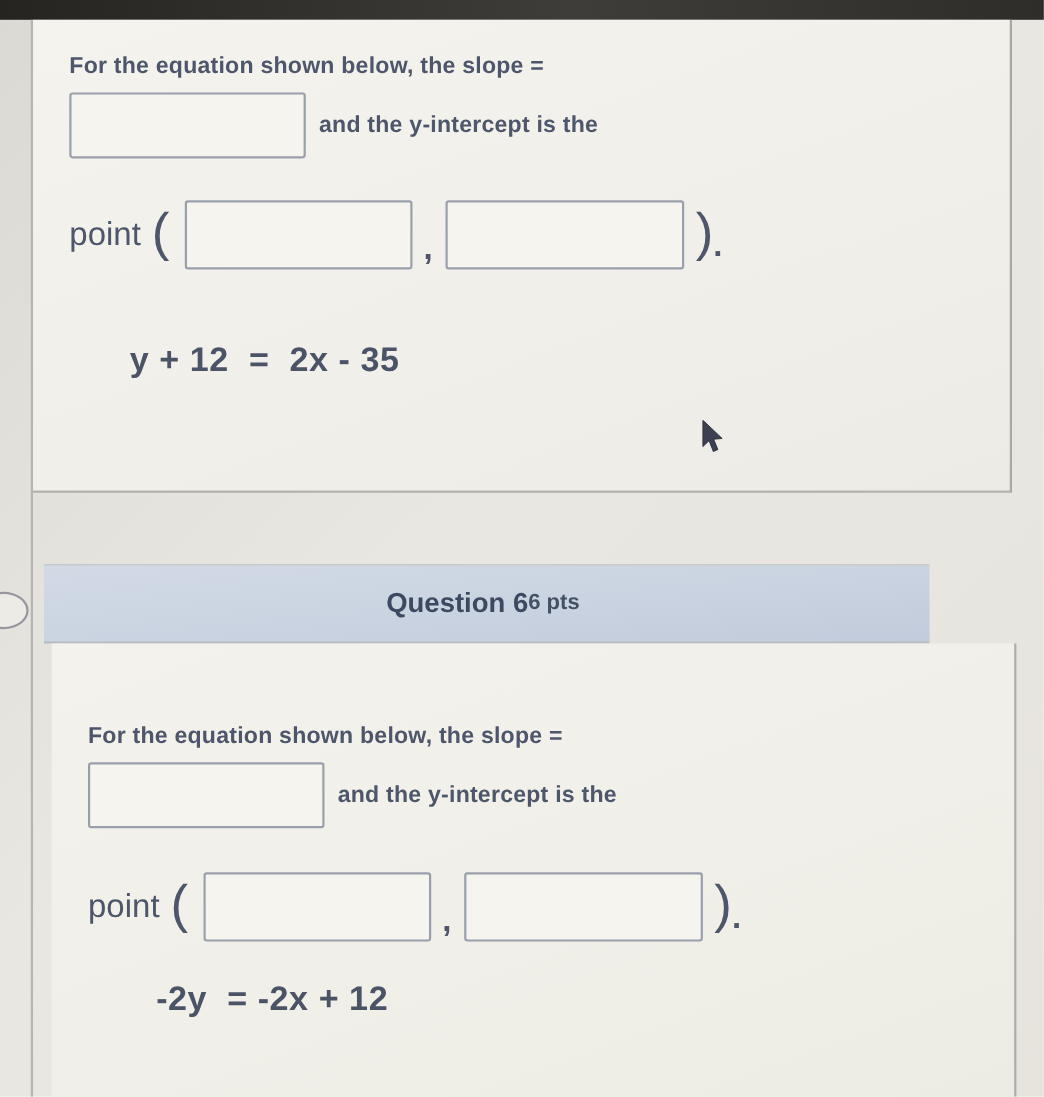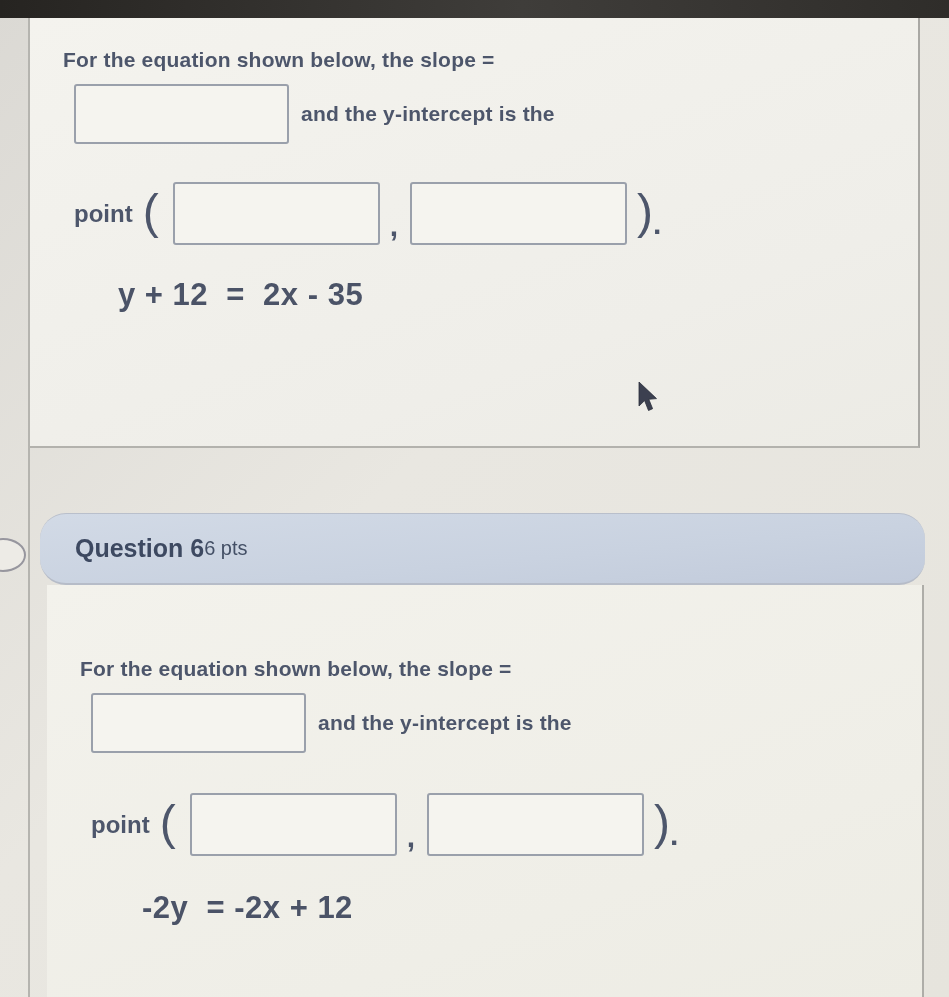--- a/index.html
+++ b/index.html
@@ -29,72 +29,71 @@
     background: linear-gradient(160deg, #f4f3ee 0%, #efeee9 70%, #ecebe5 100%);
     border-right: 2px solid #a9a8a4;
     border-bottom: 2px solid #b3b2ad;
     padding: 30px 40px 0 33px;
   }
 
   .prompt-line {
     font-size: 21px; font-weight: 600; color: #4d566b; letter-spacing: 0.2px;
   }
 
-  .row { display: flex; align-items: center; margin-left: 11px; }
+  .row { display: flex; align-items: center; }
   .row-slope { margin-top: 12px; }
   .row-point { margin-top: 38px; }
 
   .ans-box {
     background: #f5f4ef;
     border: 2px solid #9aa0ab;
     border-radius: 3px;
     height: 60px; width: 215px;
     font-size: 24px; color: #4d566b; padding: 0 10px;
     outline: none;
   }
   .ans-box.pt { height: 63px; width: 207px; }
   .ans-box.pt2 { height: 63px; width: 217px; }
 
   .after-box { margin-left: 12px; }
 
-  .point-word { font-size: 24px; font-weight: 700; color: #4d566b; }
+  .point-word { font-size: 30px; font-weight: 400; color: #4d566b; }
   .big-paren {
     font-size: 48px; font-weight: 500; color: #4d566b;
     line-height: 1; position: relative; top: -2px;
   }
   .open-paren { margin: 0 14px 0 10px; }
   .close-paren { margin-left: 10px; }
   .comma {
     font-size: 30px; font-weight: 700; color: #4d566b;
     align-self: flex-end; margin: 0 12px 2px 10px;
   }
   .period {
     font-size: 30px; font-weight: 700; color: #4d566b;
     align-self: flex-end; margin-bottom: 4px;
   }
 
   .equation {
-    margin-top: 32px; padding-left: 55px;
+    margin-top: 64px; padding-left: 55px;
     font-size: 31px; font-weight: 700; color: #4b5367;
     white-space: pre; letter-spacing: 0.5px;
   }
 
   
   .q6-header {
-    position: absolute; left: 40px; top: 513px; width: 885px; height: 72px;
+    position: absolute; left: 40px; top: 513px; width: 805px; height: 72px;
     background: linear-gradient(175deg, #d2dae6 0%, #c9d2e0 60%, #c2cbdb 100%);
     border-top: 1px solid #b9bfcb;
     border-bottom: 2px solid #b6bcc8;
-    display: flex; align-items: center; justify-content: flex-start;
+    display: flex; align-items: center; justify-content: center;
     padding: 0 42px 0 35px;
-    border-radius: 26px;
   }
   .q6-title { font-size: 25px; font-weight: 700; color: #3d4961; }
   .q6-pts   { font-size: 20px; font-weight: 700; color: #44506:; }
-  .q6-pts   { font-size: 20px; font-weight: 400; color: #445066; }
+  .q6-pts   { font-size: 20px; font-weight: 700; color: #445066; }
 
   
   .edge-bubble {
     position: absolute; left: -20px; top: 538px; width: 46px; height: 34px;
     background: #edebe6; border: 2px solid #97969e; border-radius: 50%;
   }
 
   
   .card-q6 {
     position: absolute; left: 47px; top: 585px; width: 877px; height: 412px;

